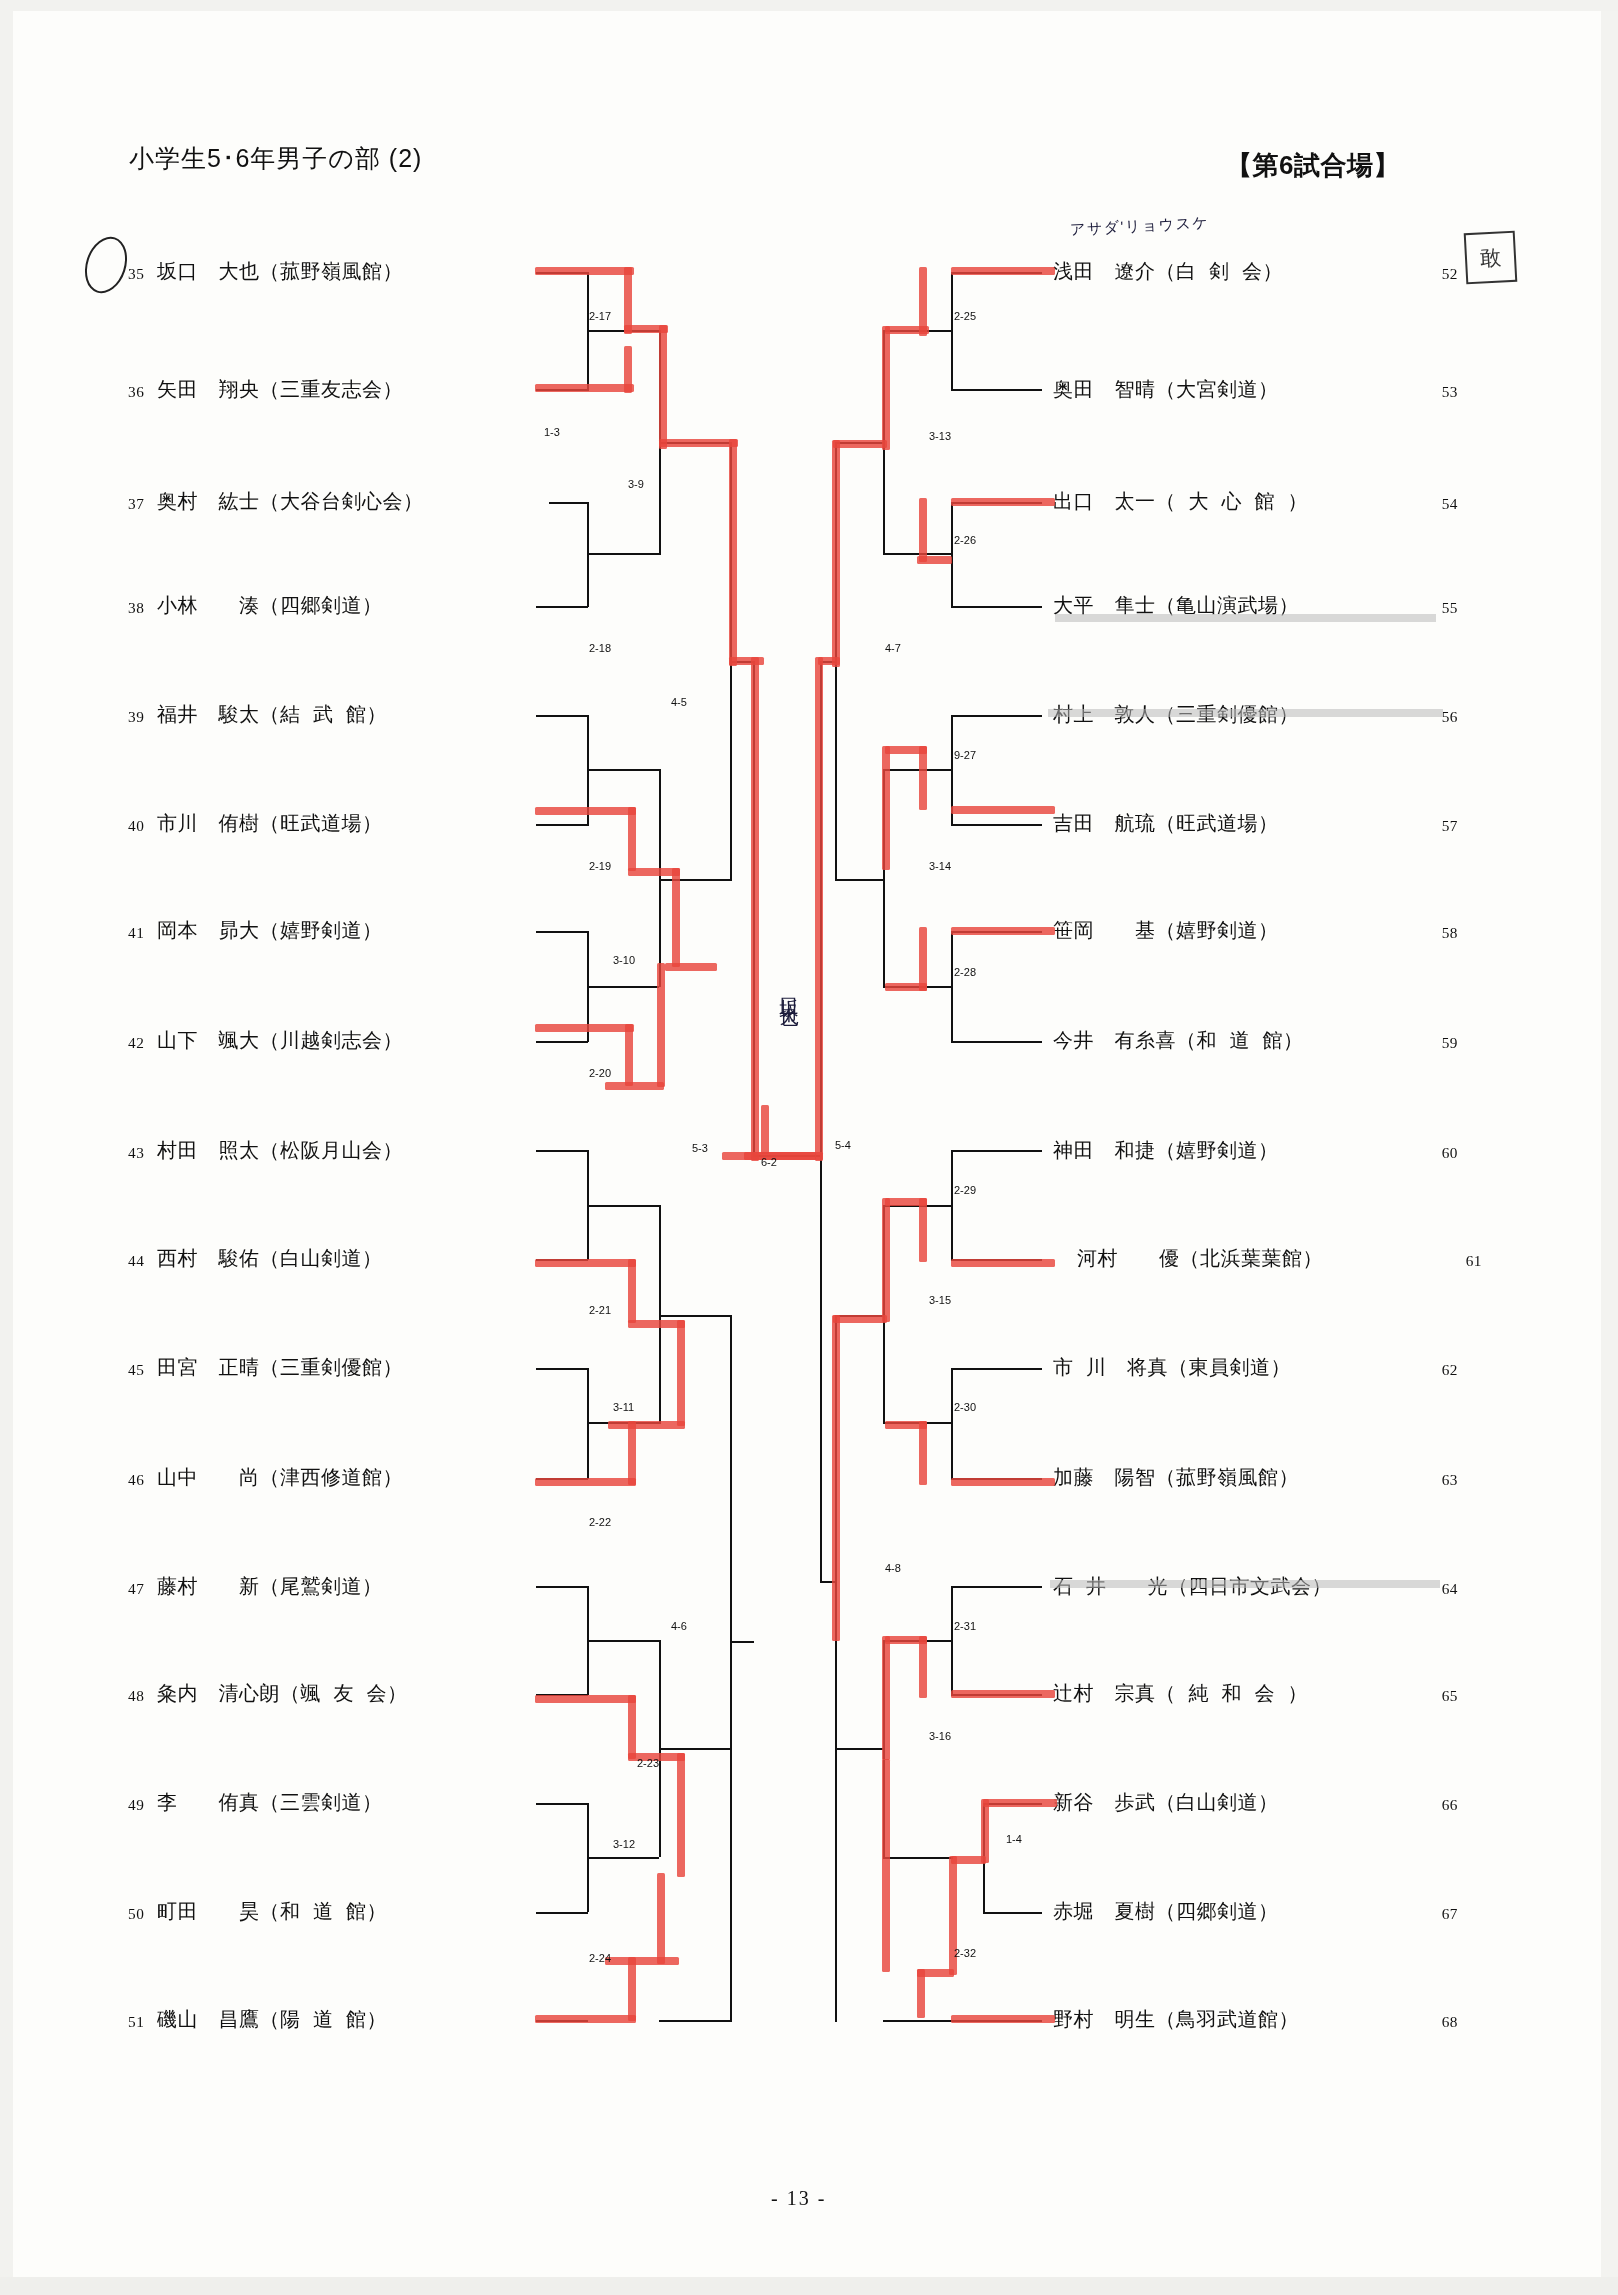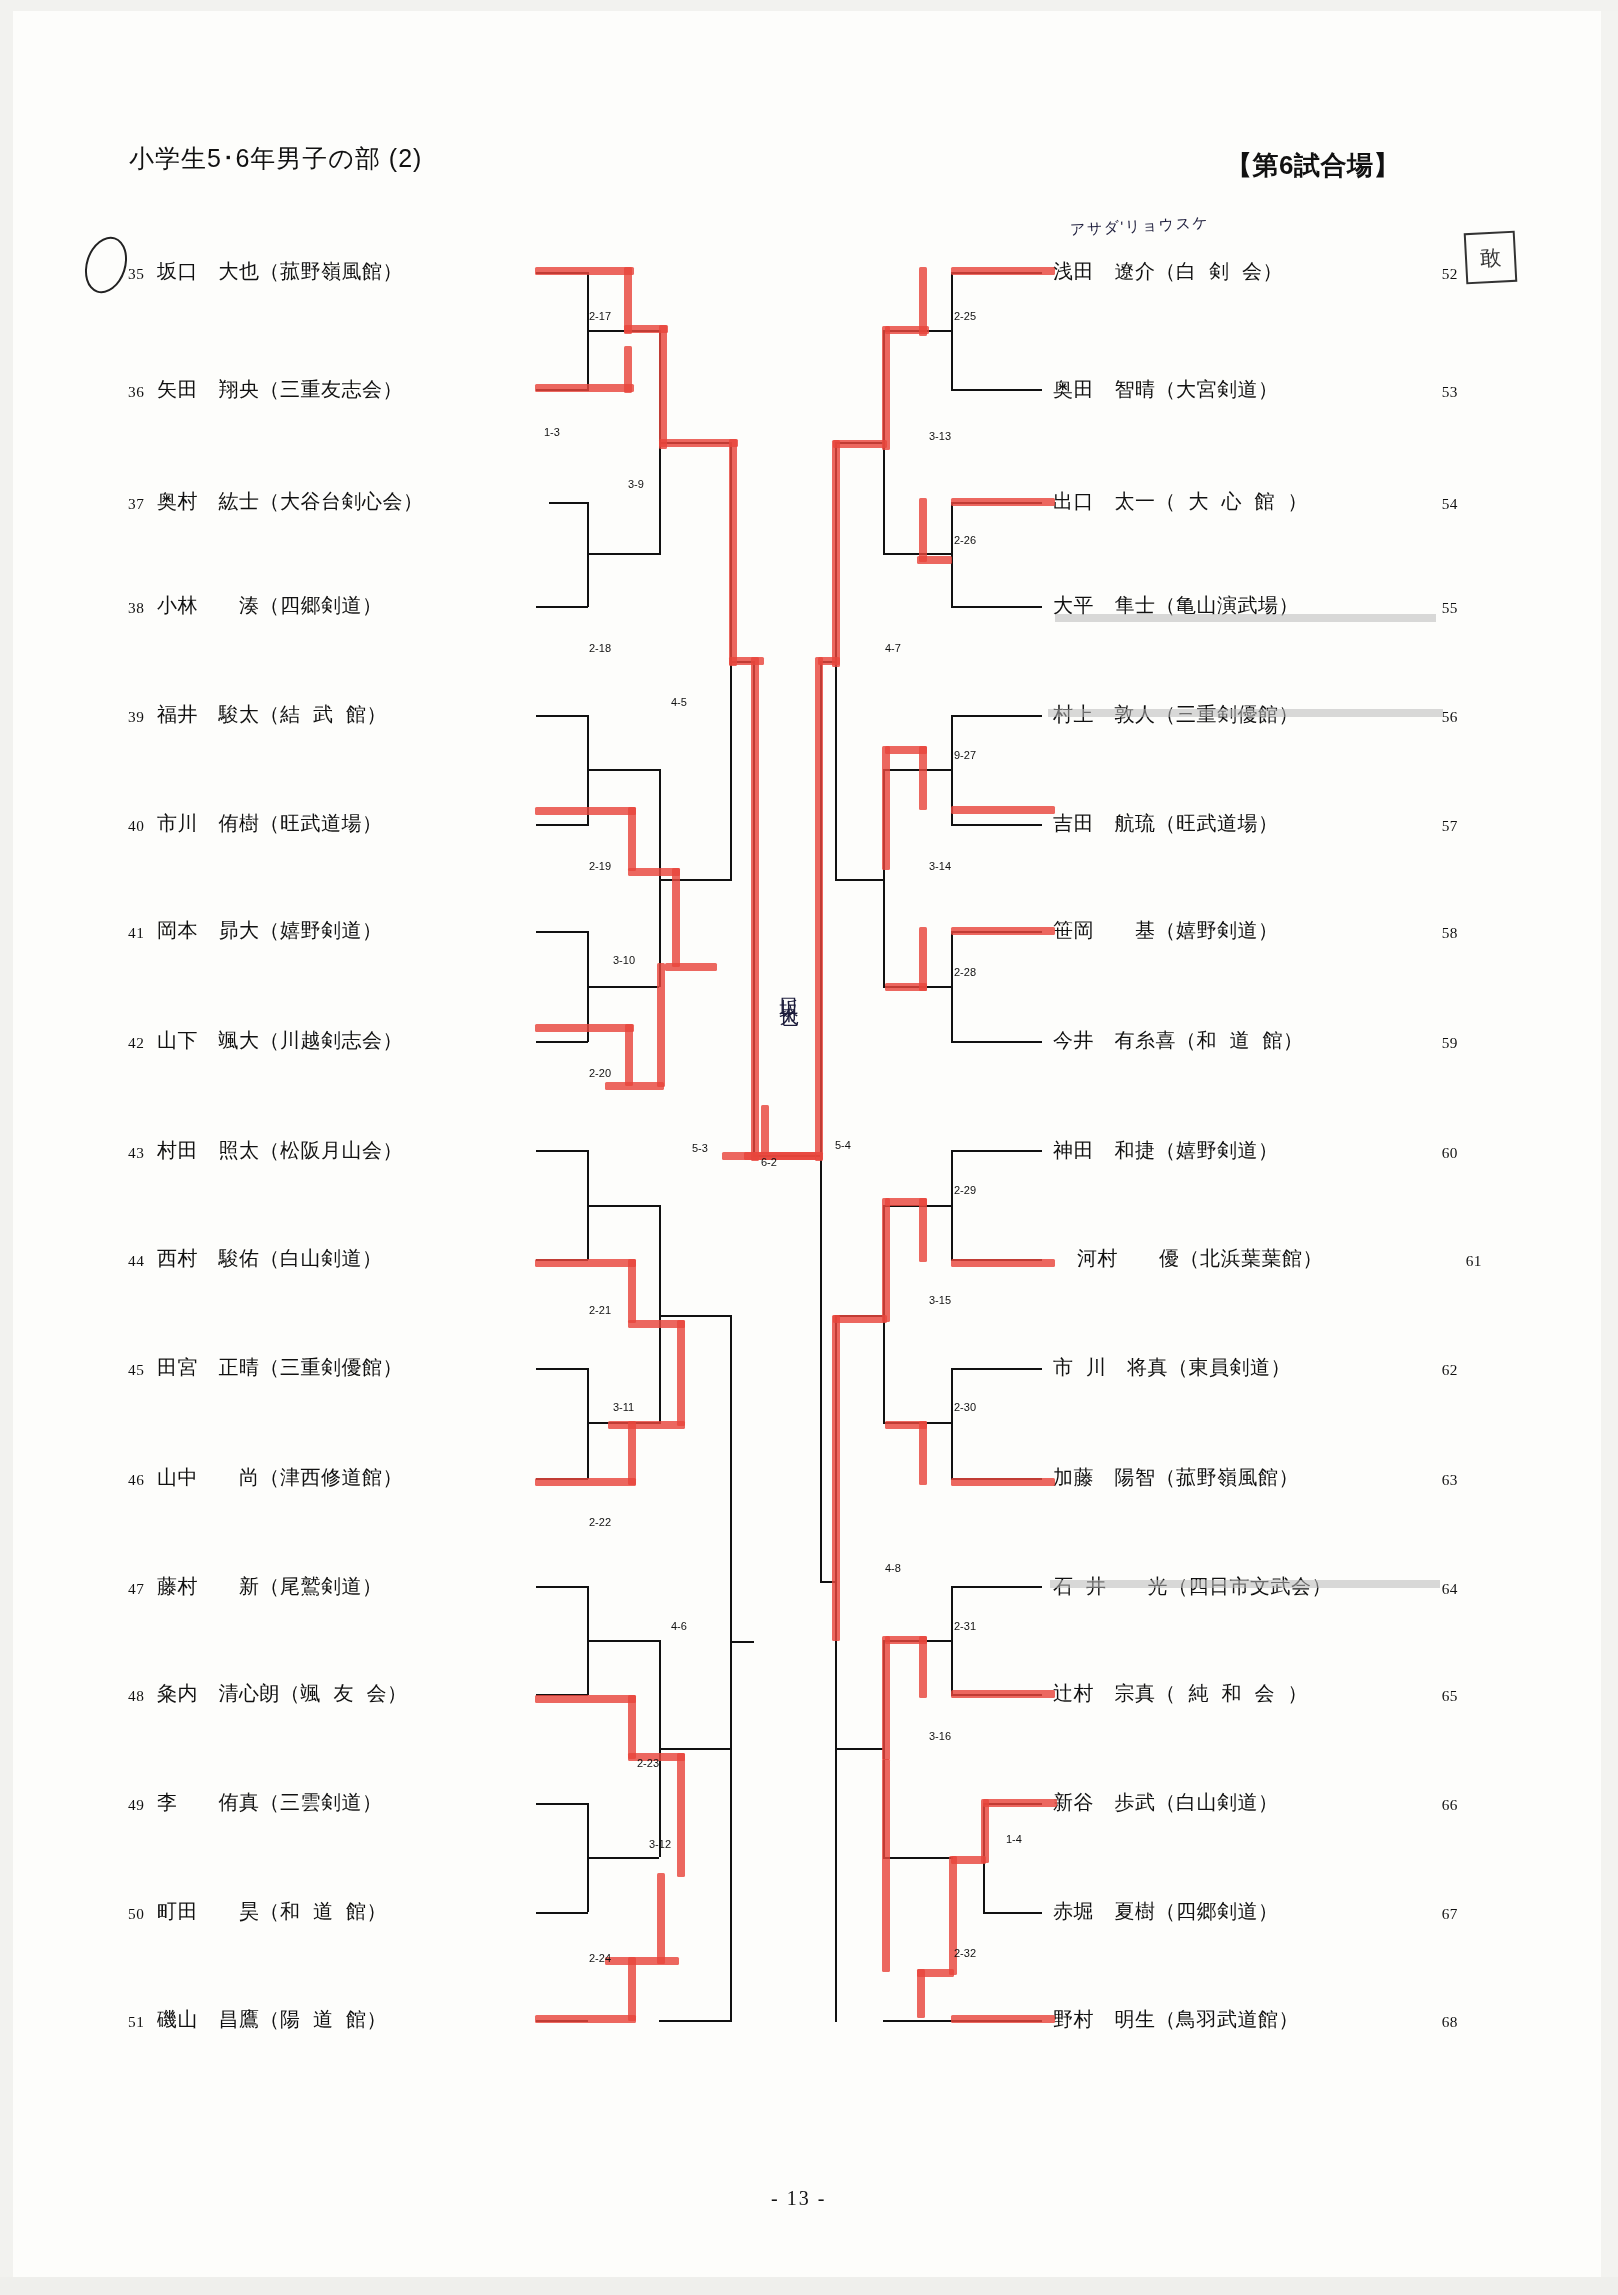--- a/index.html
+++ b/index.html
@@ -501,21 +501,21 @@
   <div class="mcode" style="left:671px;top:696px;">4-5</div>
   <div class="mcode" style="left:589px;top:860px;">2-19</div>
   <div class="mcode" style="left:613px;top:954px;">3-10</div>
   <div class="mcode" style="left:589px;top:1067px;">2-20</div>
   <div class="mcode" style="left:692px;top:1142px;">5-3</div>
   <div class="mcode" style="left:589px;top:1304px;">2-21</div>
   <div class="mcode" style="left:613px;top:1401px;">3-11</div>
   <div class="mcode" style="left:589px;top:1516px;">2-22</div>
   <div class="mcode" style="left:671px;top:1620px;">4-6</div>
   <div class="mcode" style="left:589px;top:1757px;margin-left:48px;">2-23</div>
-  <div class="mcode" style="left:613px;top:1838px;margin-left:36px;">3-12</div>
+  <div class="mcode" style="left:613px;top:1838px;">3-12</div>
   <div class="mcode" style="left:589px;top:1952px;">2-24</div>
 
   <div class="mcode" style="left:954px;top:310px;">2-25</div>
   <div class="mcode" style="left:929px;top:430px;">3-13</div>
   <div class="mcode" style="left:954px;top:534px;">2-26</div>
   <div class="mcode" style="left:885px;top:642px;">4-7</div>
   <div class="mcode" style="left:954px;top:749px;">9-27</div>
   <div class="mcode" style="left:929px;top:860px;">3-14</div>
   <div class="mcode" style="left:954px;top:966px;">2-28</div>
   <div class="mcode" style="left:835px;top:1139px;">5-4</div>

